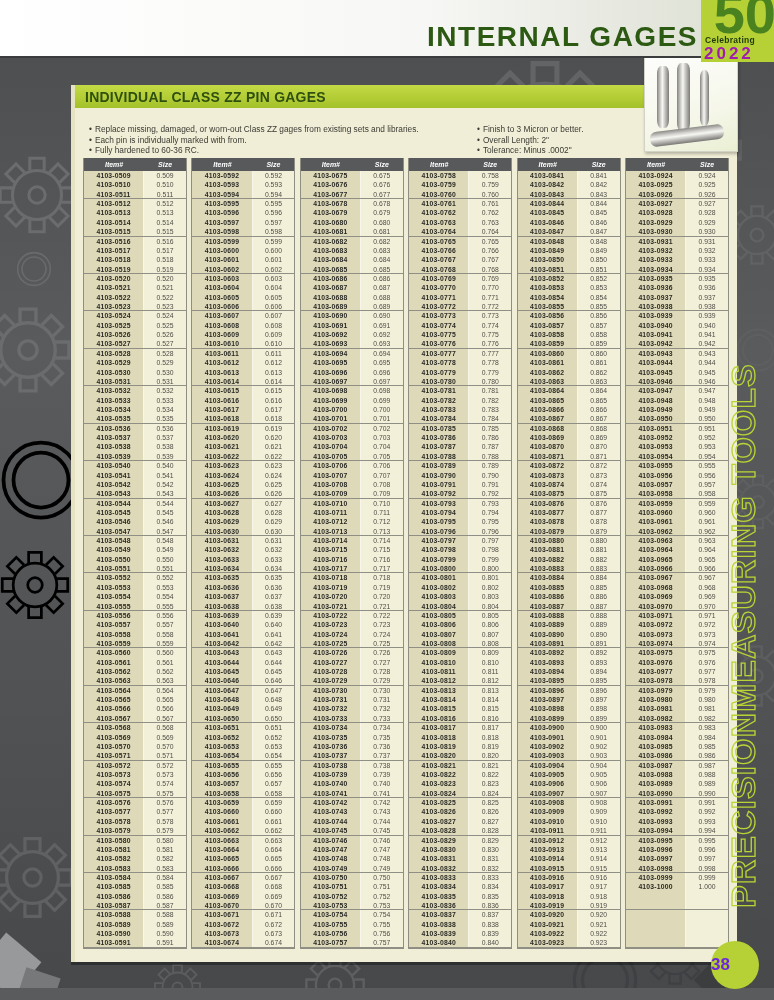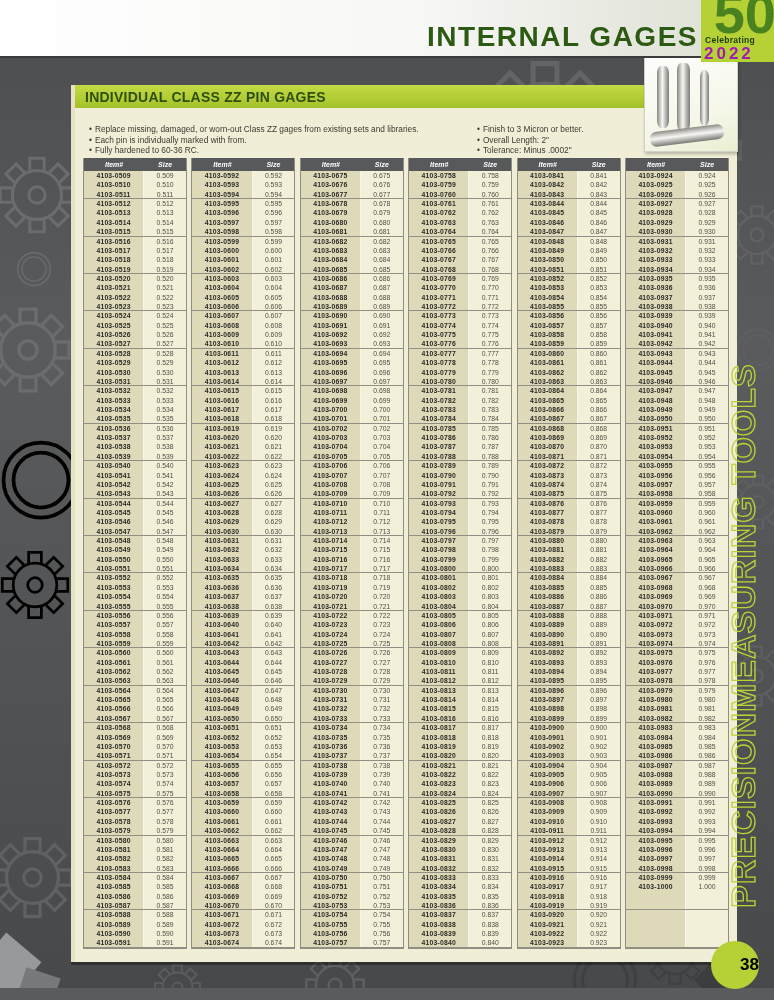--- a/index.html
+++ b/index.html
@@ -61,22 +61,22 @@
   .citem{width:59%;background:#ded9b9;font-weight:bold;color:#2a2a25;font-size:6.8px;
     line-height:9.3px;text-align:center;border-right:1px solid #f8f6e9;box-sizing:border-box;
     letter-spacing:.2px;}
   .csize{width:41%;background:#f3f0da;color:#4e4d45;font-size:6.8px;line-height:9.3px;
     text-align:center;}
   
   .side-text{position:absolute;left:724px;top:908px;transform:rotate(-90deg);
     transform-origin:0 0;white-space:nowrap;font-size:34px;font-weight:bold;
     letter-spacing:1px;color:transparent;-webkit-text-stroke:1.3px #b8d434;z-index:3;}
   .page-circle{position:absolute;left:711px;top:941px;width:48px;height:48px;border-radius:50%;
-    background:#b6d135;text-align:right;line-height:48px;font-size:17px;font-weight:900;
-    color:#000000;z-index:4;}
+    background:#b6d135;text-align:left;line-height:48px;font-size:17px;font-weight:900;
+    color:#6d28d9;z-index:4;}
 </style>
 </head>
 <body>
 
 <svg width="0" height="0" style="position:absolute">
   <defs>
     <symbol id="gear" viewBox="-44 -44 88 88">
       <g fill="none" stroke="currentColor" stroke-width="3">
         <circle r="24"></circle>
           <circle r="8"></circle>

